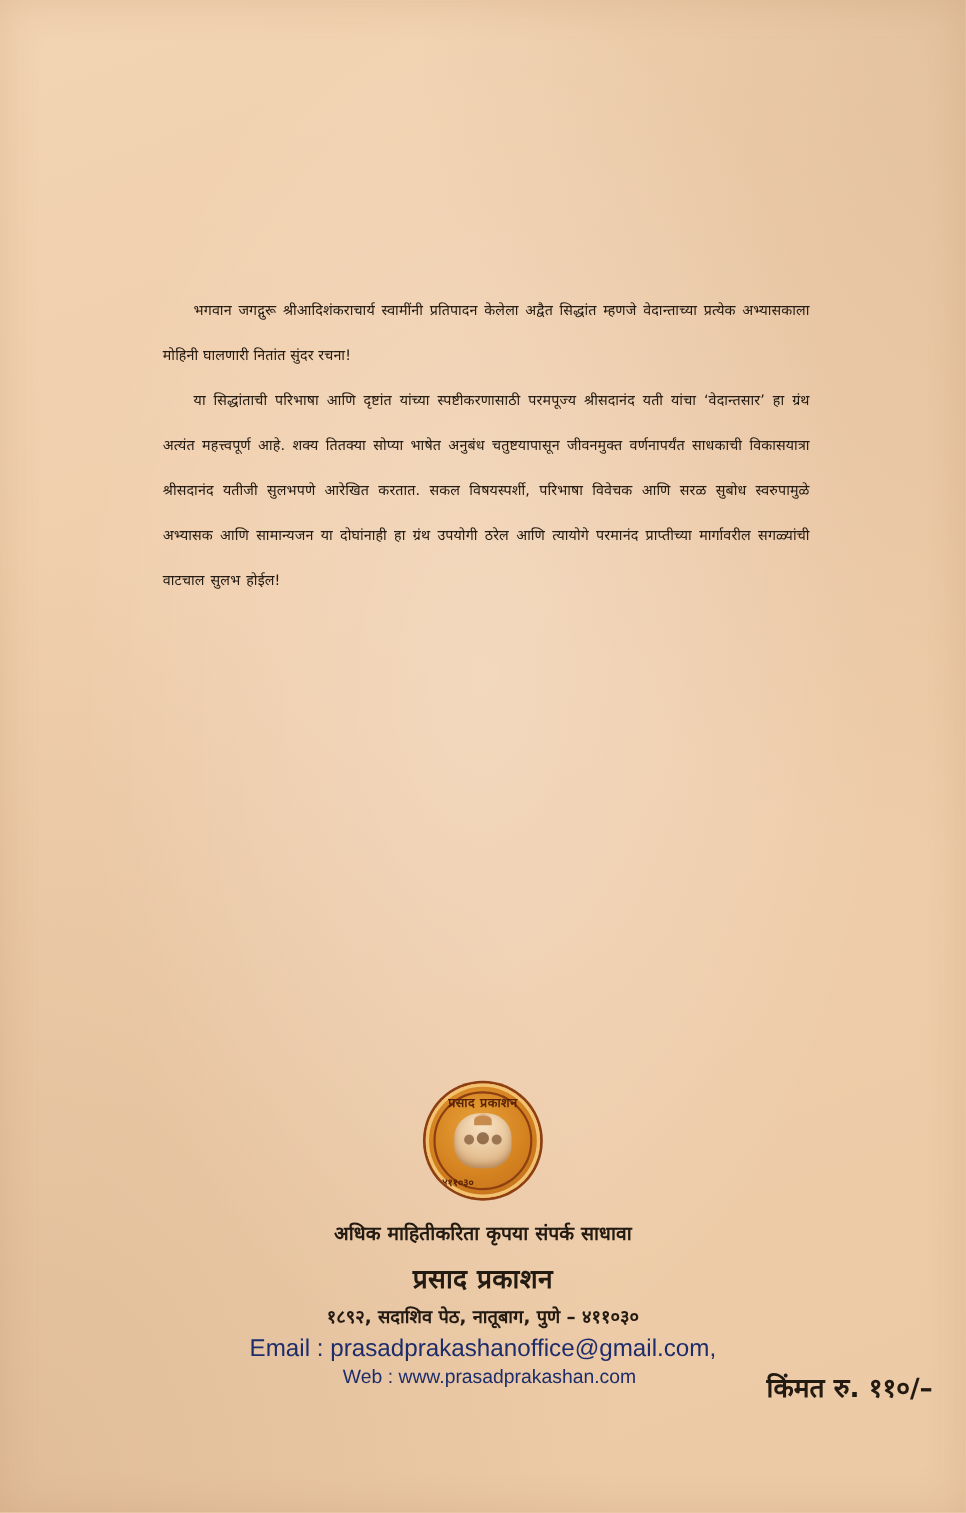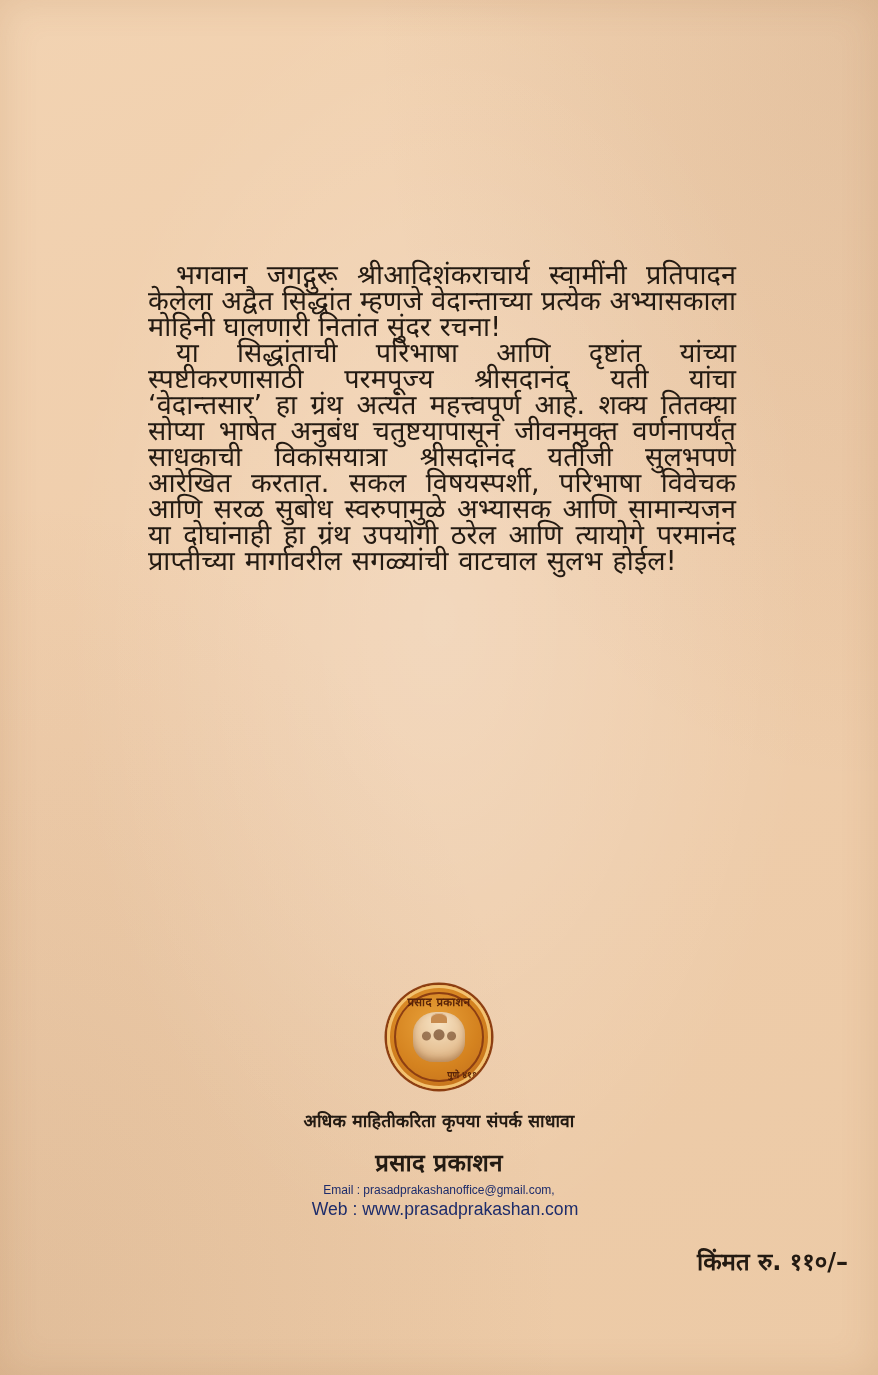--- a/index.html
+++ b/index.html
@@ -35,22 +35,22 @@
     box-shadow: inset 0 0 38px rgba(150,95,45,0.16);
     pointer-events: none;
   }
 
   .body-text {
     position: absolute;
     left: 148px;
     top: 262px;
     width: 588px;
     color: #231a12;
-    font-size: 27px;
-    line-height: 26px;
+    font-size: 13px;
+    line-height: 41px;
     text-align: justify;
     text-justify: inter-word;
     letter-spacing: 0.1px;
   }
   .body-text p {
     margin: 0;
   }
   .body-text p.indent {
     text-indent: 28px;
   }
@@ -95,21 +95,21 @@
     font-size: 11.5px;
     font-weight: bold;
     color: #5a2408;
     letter-spacing: 0.4px;
   }
   .logo .bottom-text {
     position: absolute;
     bottom: 8px;
     left: 0;
     right: 0;
-    text-align: right;
+    text-align: left;
     font-size: 9.2px;
     font-weight: bold;
     color: #5a2408;
   }
   .logo .deity {
     position: absolute;
     top: 27px;
     left: 50%;
     transform: translateX(-50%);
     width: 52px;
@@ -171,21 +171,21 @@
     font-size: 16.6px;
     font-weight: bold;
   }
   .phone {
     margin-top: 4px;
     font-size: 16.6px;
     font-weight: bold;
   }
   .email {
     margin-top: 5px;
-    font-size: 12px;
+    font-size: 22px;
     color: #1d2c6b;
     font-family: "Liberation Sans", sans-serif;
   }
   .web {
     margin-top: 2px;
     font-size: 17.6px;
     color: #1d2c6b;
     font-family: "Liberation Sans", sans-serif;
     padding-left: 12px;
   }
@@ -215,18 +215,19 @@
       <div class="ring"></div>
       <div class="top-text">प्रसाद प्रकाशन</div>
       <div class="deity"></div>
       <div class="bottom-text">पुणे ४११०३०</div>
     </div>
   </div>
 
   <div class="footer">
     <div class="contact-line">अधिक माहितीकरिता कृपया संपर्क साधावा</div>
     <div class="pub-name">प्रसाद प्रकाशन</div>
+    <div class="addr">१८९२, सदाशिव पेठ, नातूबाग, पुणे – ४११०३०</div>
     <div class="email">Email : prasadprakashanoffice@gmail.com,</div>
     <div class="web">Web : www.prasadprakashan.com</div>
   </div>
 
   <div class="price">किंमत रु. ११०/–</div>
 </div>
 
 </body></html>

